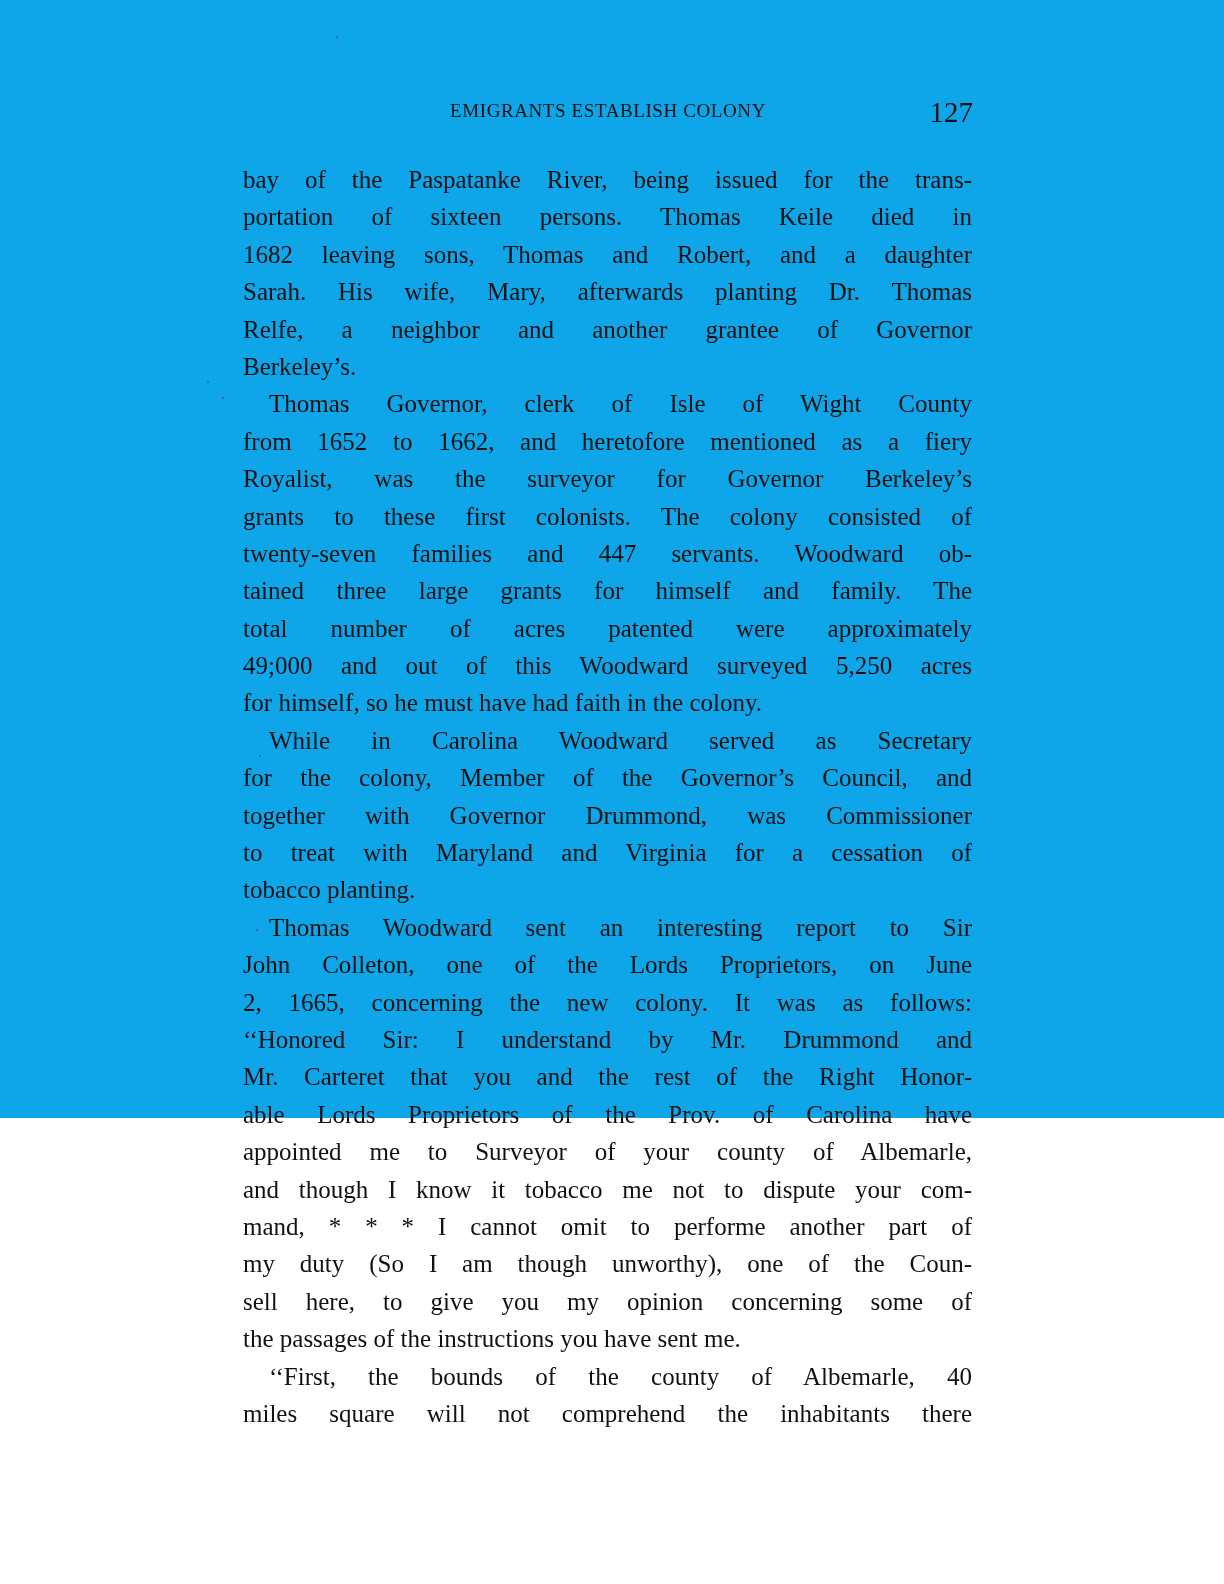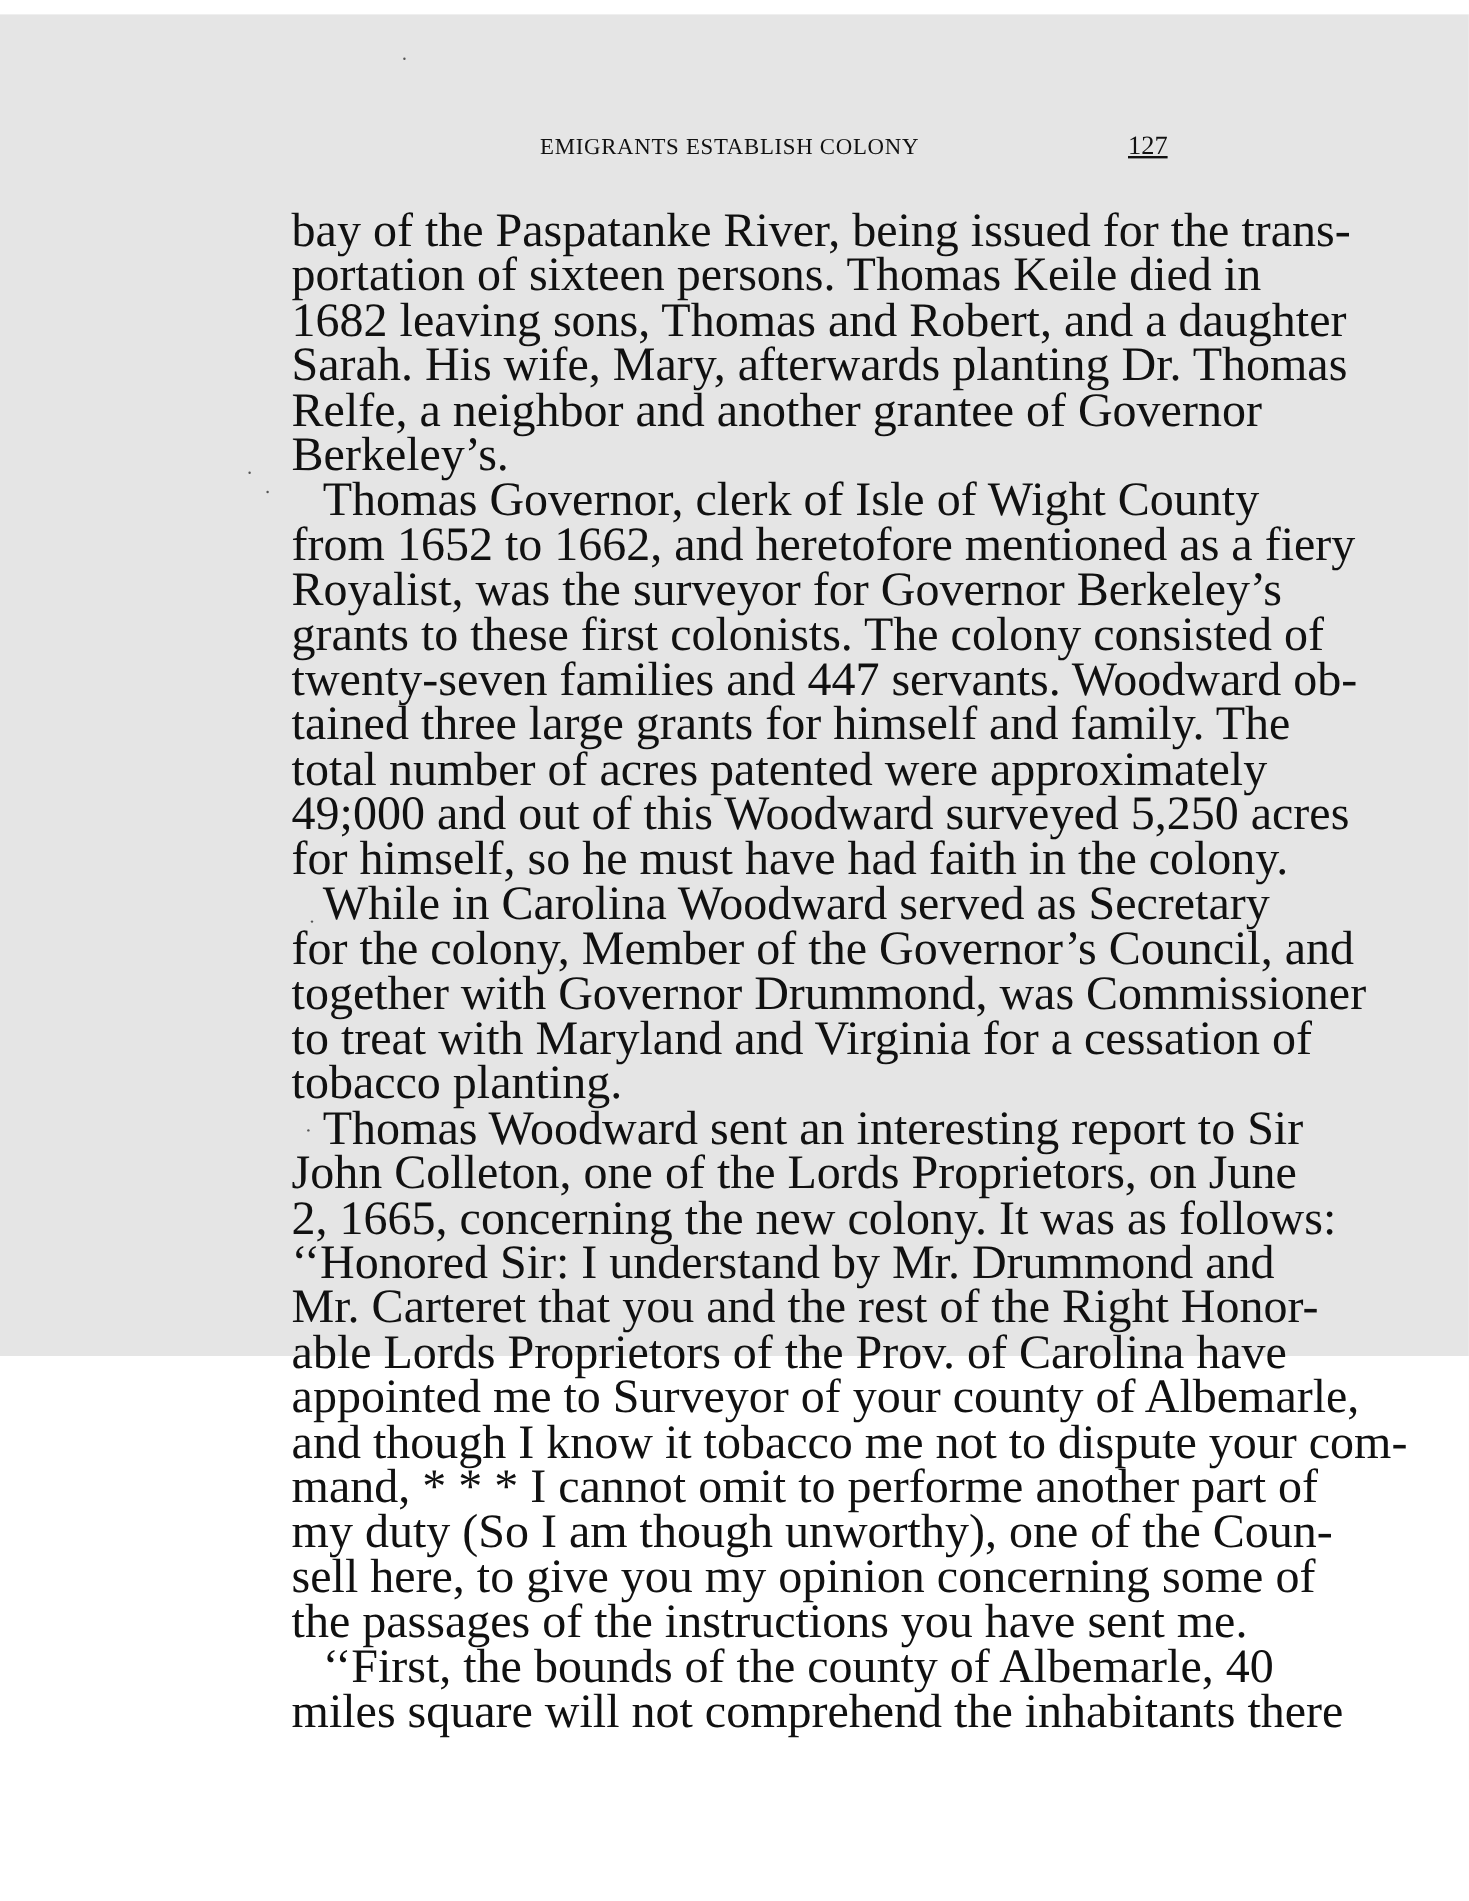--- a/index.html
+++ b/index.html
@@ -1,35 +1,35 @@
 <!DOCTYPE html>
 <html><head>
   <meta charset="utf-8">
   <style>
     html, body { margin: 0; padding: 0; background: #ffffff; }
     body { width: 1224px; height: 1584px; position: relative; overflow: hidden; }
-    .page { position: absolute; left: 0; top: 12px; width: 1224px; height: 1118px; background: #e5e5e5; }
+    .page { position: absolute; left: 0; top: 0; width: 1224px; height: 1118px; background: #0ea5e9; }
     .running-head {
       position: absolute; top: 96px; left: 243px; width: 730px; height: 30px;
     }
     .head-title {
       position: absolute; left: 0; width: 730px; text-align: center;
       font-family: "Liberation Serif", "DejaVu Serif", serif;
       font-size: 19px; letter-spacing: 0.6px; color: #111;
       top: 4px;
     }
     .page-number {
       position: absolute; right: 0; top: 0;
       font-family: "Liberation Serif", "DejaVu Serif", serif;
-      font-size: 22px; color: #111; text-decoration: underline;
+      font-size: 29px; color: #111;
     }
     .body-text {
       position: absolute; top: 161px; left: 243px; width: 729px;
       font-family: "Liberation Serif", "DejaVu Serif", serif;
-      font-size: 40px; color: #111;
+      font-size: 25px; color: #111;
     }
     .line {
       display: block; height: 37.4px; line-height: 37.4px;
       white-space: nowrap; text-align: justify; text-align-last: justify;
       overflow: visible;
     }
     .line.last { text-align-last: left; }
     .line.indent { padding-left: 26px; }
     .speck { position: absolute; width: 2px; height: 2px; background: #555; border-radius: 1px; }
   </style>

